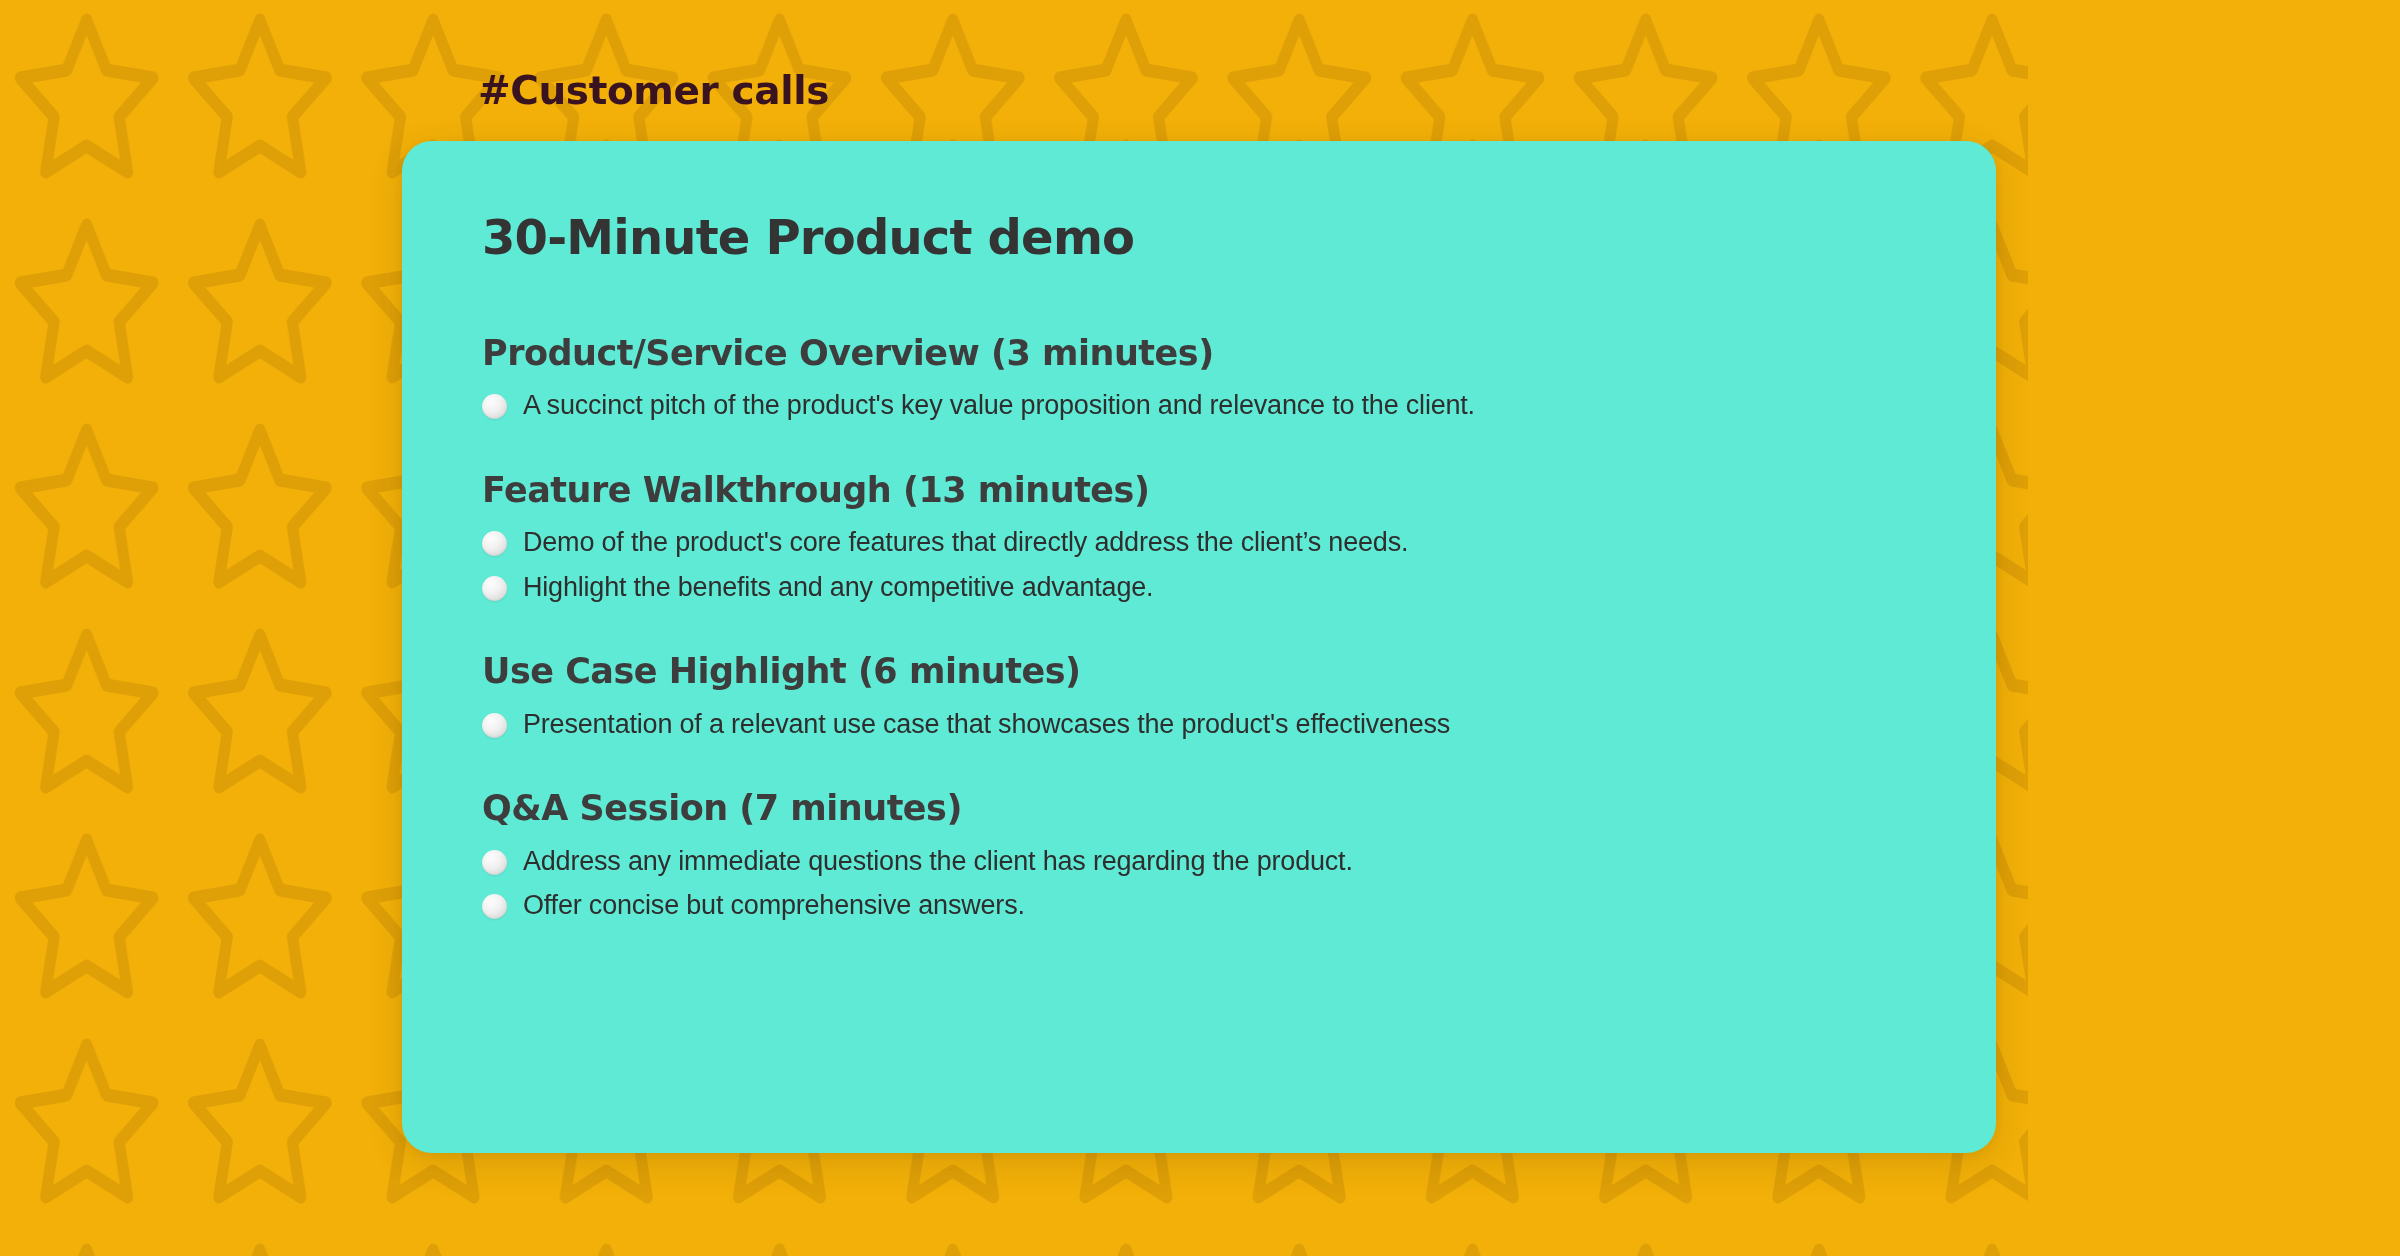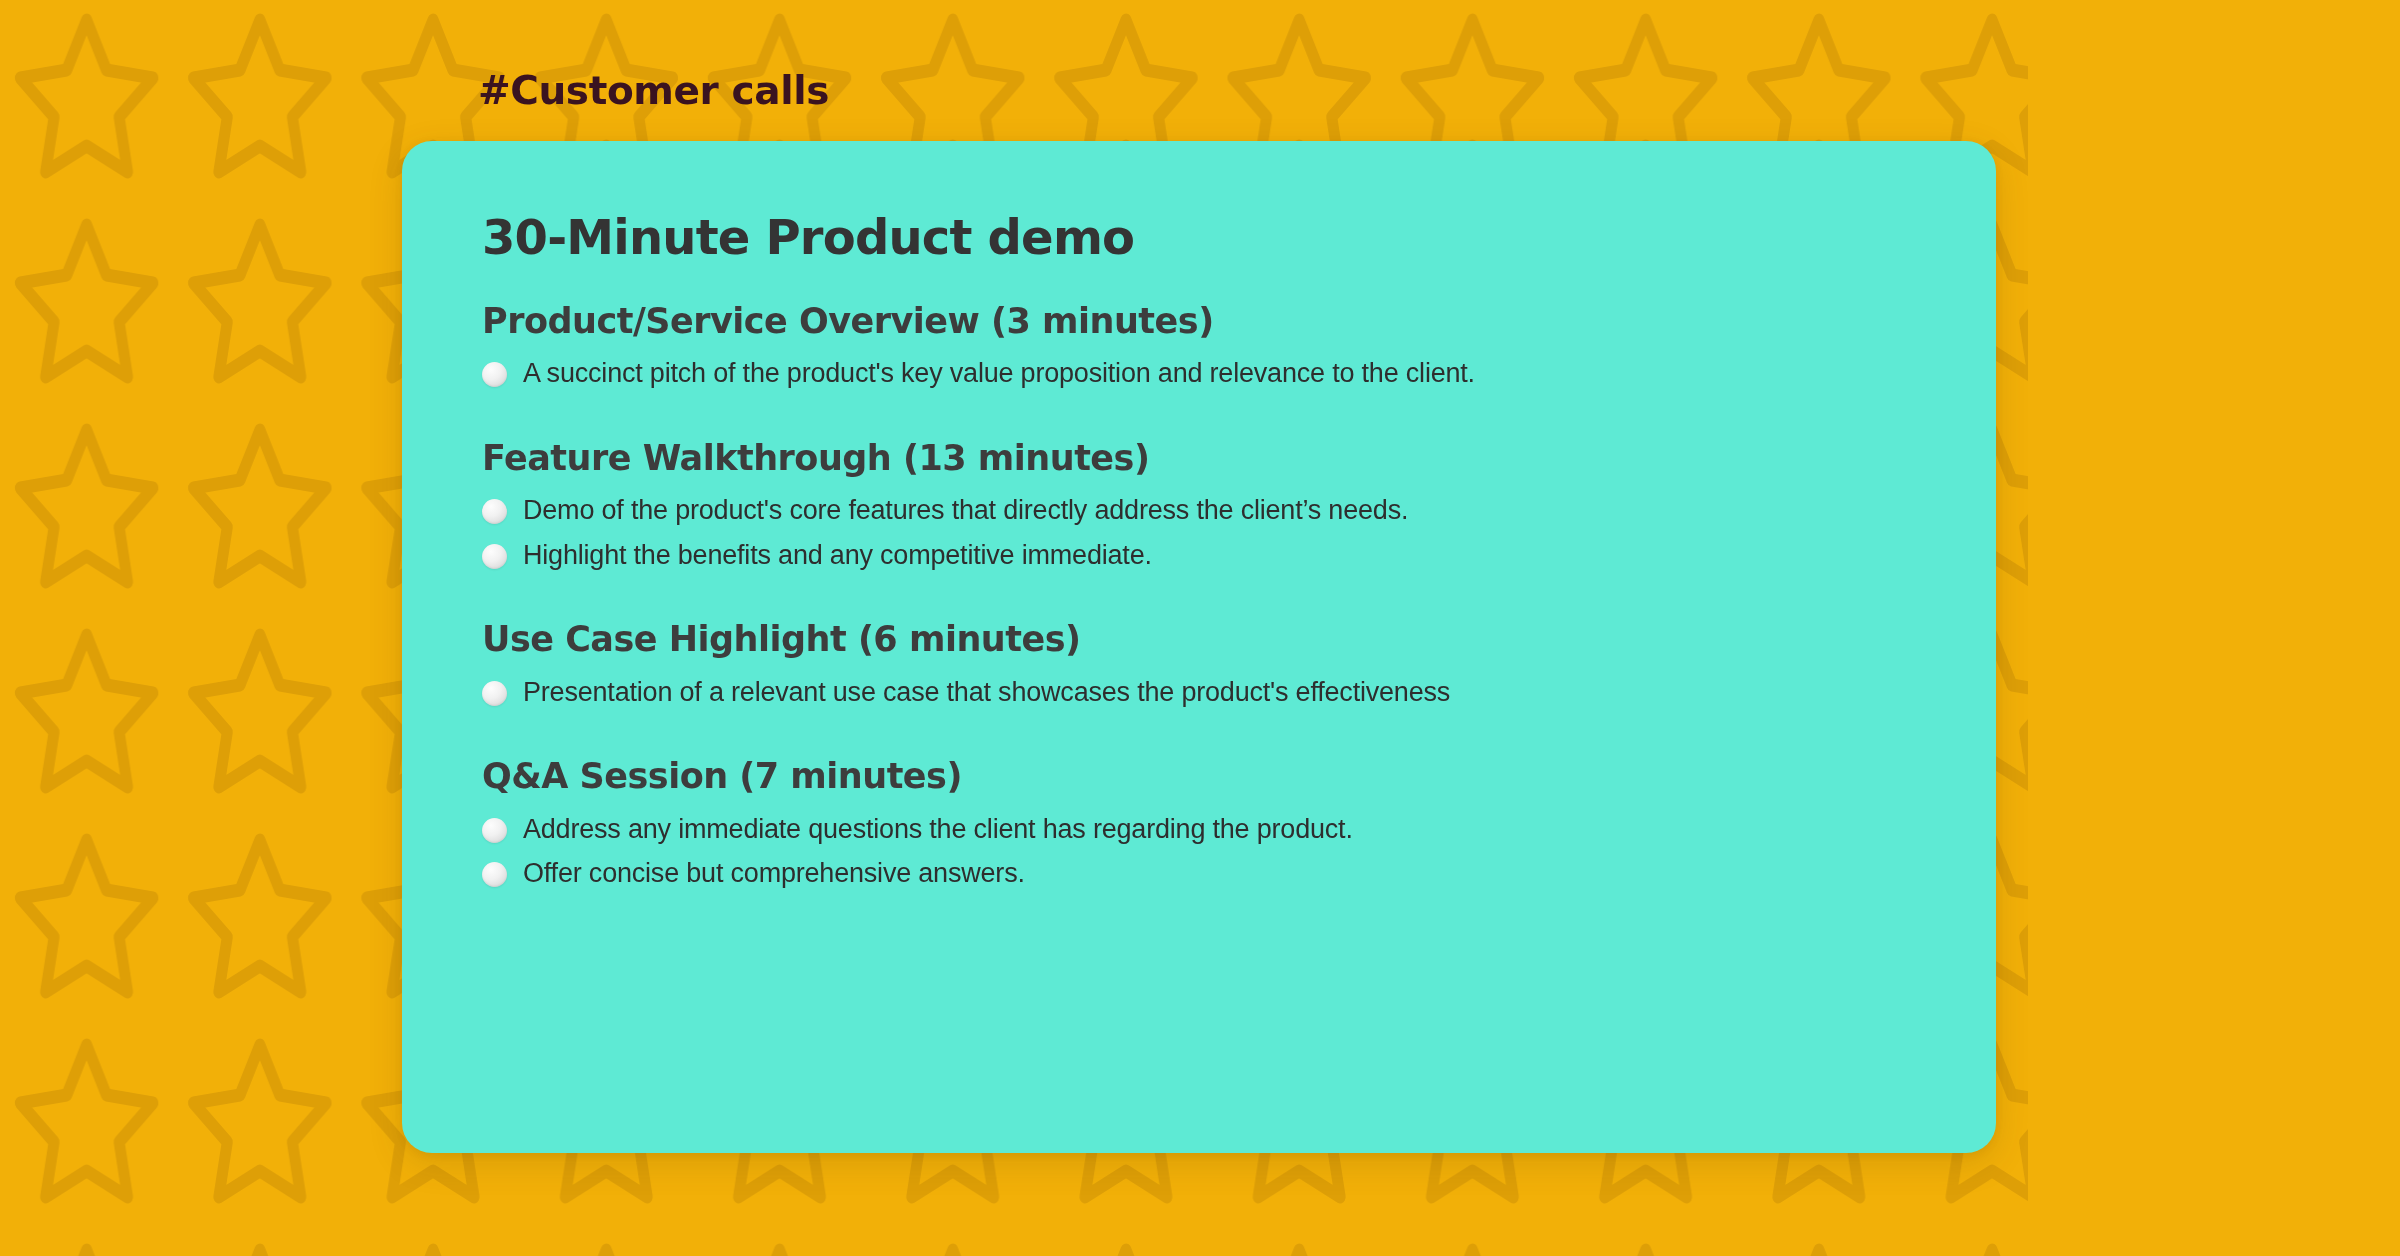--- a/index.html
+++ b/index.html
@@ -77,21 +77,21 @@
     letter-spacing: -0.8px;
     color: #343434;
     line-height: 1.18;
   }
 
   .section {
     margin-top: 44px;
   }
 
   .section:first-of-type {
-    margin-top: 34px;
+    margin-top: 66px;
   }
 
   .section-heading {
     margin: 0 0 12px 0;
     font-family: "DejaVu Sans", "Liberation Sans", sans-serif;
     font-size: 35px;
     font-weight: 700;
     letter-spacing: -0.5px;
     color: #3d3d3d;
     line-height: 1.22;
@@ -167,21 +167,21 @@
 
     <div class="section">
       <h2 class="section-heading">Feature Walkthrough (13 minutes)</h2>
       <ul class="bullet-list">
         <li class="bullet-item">
           <span class="bullet-dot"></span>
           <span class="bullet-text">Demo of the product's core features that directly address the client’s needs.</span>
         </li>
         <li class="bullet-item">
           <span class="bullet-dot"></span>
-          <span class="bullet-text">Highlight the benefits and any competitive immediate.</span>
+          <span class="bullet-text">Highlight the benefits and any competitive advantage.</span>
         </li>
       </ul>
     </div>
 
     <div class="section">
       <h2 class="section-heading">Use Case Highlight (6 minutes)</h2>
       <ul class="bullet-list">
         <li class="bullet-item">
           <span class="bullet-dot"></span>
           <span class="bullet-text">Presentation of a relevant use case that showcases the product's effectiveness</span>

